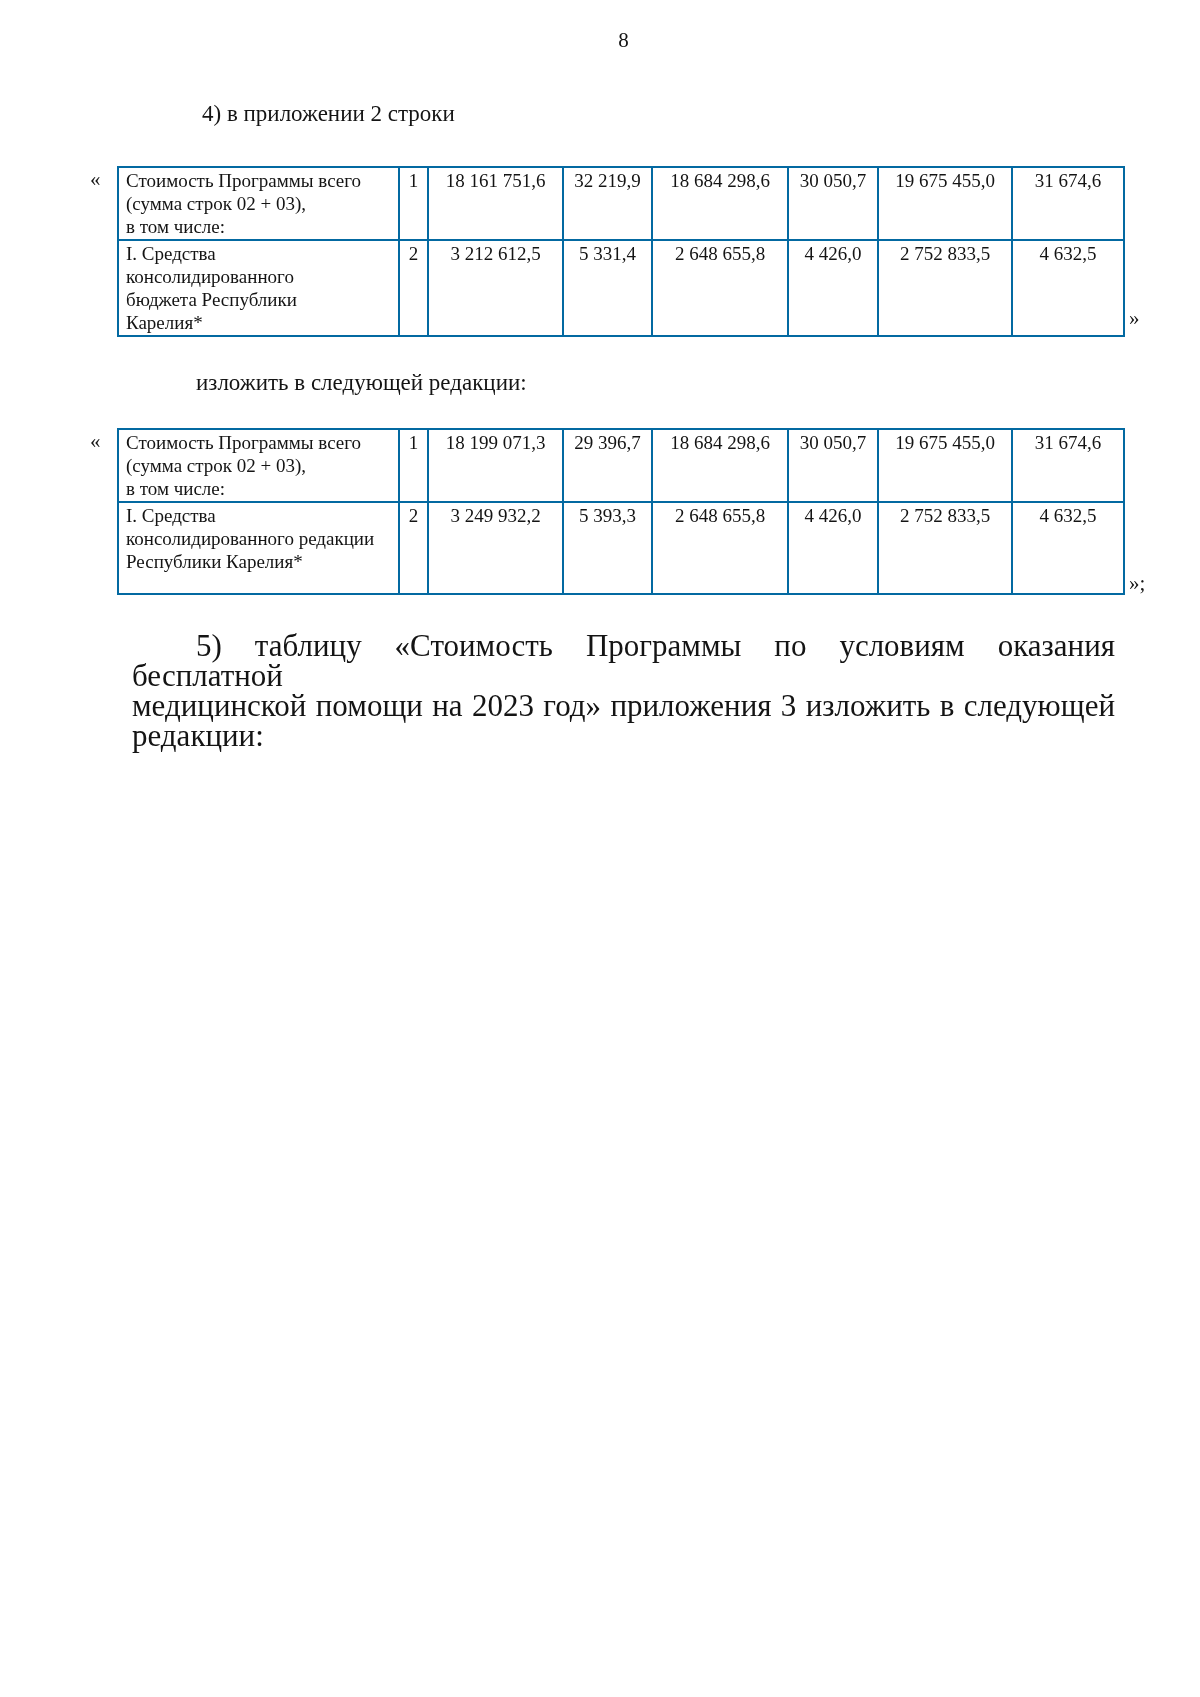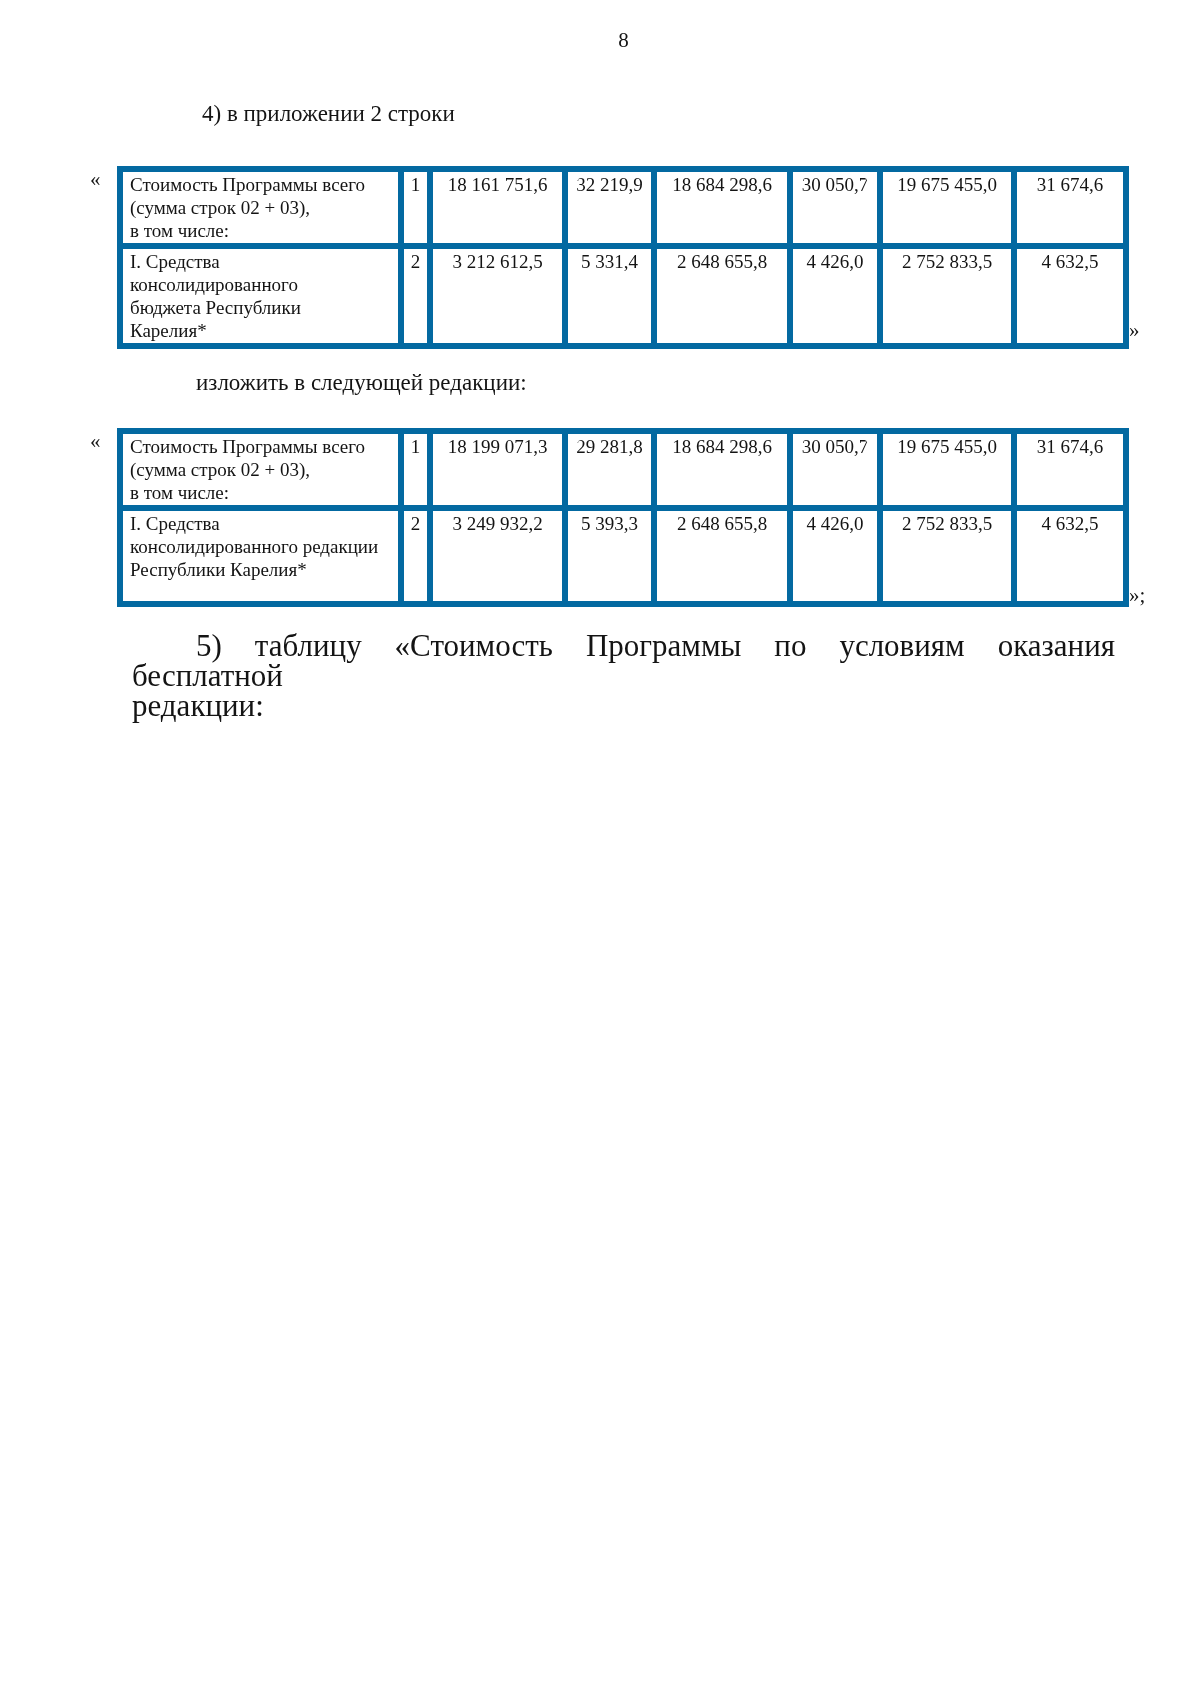--- a/index.html
+++ b/index.html
@@ -61,21 +61,21 @@
     font-size: 21px;
     white-space: nowrap;
   }
   #table-after-block .quote-close { bottom: -1px; }
   table.doc-table {
     border-collapse: collapse;
     table-layout: fixed;
     width: 1006px;
   }
   .doc-table td {
-    border: 6px solid #0369a1;
+    border: 2px solid #0369a1;
     vertical-align: top;
     font-size: 19px;
     line-height: 23px;
     padding: 1px 4px 1px 4px;
     overflow: hidden;
   }
   .doc-table td.desc {
     text-align: left;
     padding-left: 7px;
     padding-right: 6px;
@@ -174,21 +174,21 @@
       </colgroup>
       <tbody>
         <tr class="row-top">
           <td class="desc">
             <div>Стоимость Программы всего</div>
             <div>(сумма строк 02 + 03),</div>
             <div>в том числе:</div>
           </td>
           <td class="rowno">1</td>
           <td class="val">18 199 071,3</td>
-          <td class="val">29 281,8</td>
+          <td class="val">29 396,7</td>
           <td class="val">18 684 298,6</td>
           <td class="val">30 050,7</td>
           <td class="val">19 675 455,0</td>
           <td class="val">31 674,6</td>
         </tr>
         <tr class="row-a2">
           <td class="desc">
             <div>I. Средства</div>
             <div>консолидированного редакции</div>
             <div>Республики Карелия*</div>
@@ -201,16 +201,17 @@
           <td class="val">2 752 833,5</td>
           <td class="val">4 632,5</td>
         </tr>
       </tbody>
     </table>
     <span class="quote-close">»;</span>
   </div>
 
   <div class="clause5">
     <div class="line-fill line-first">5) таблицу «Стоимость Программы по условиям оказания бесплатной</div>
+    <div class="line-fill">медицинской помощи на 2023 год» приложения 3 изложить в следующей</div>
     <div class="line-last">редакции:</div>
   </div>
 
 </div>
 
 </body></html>

